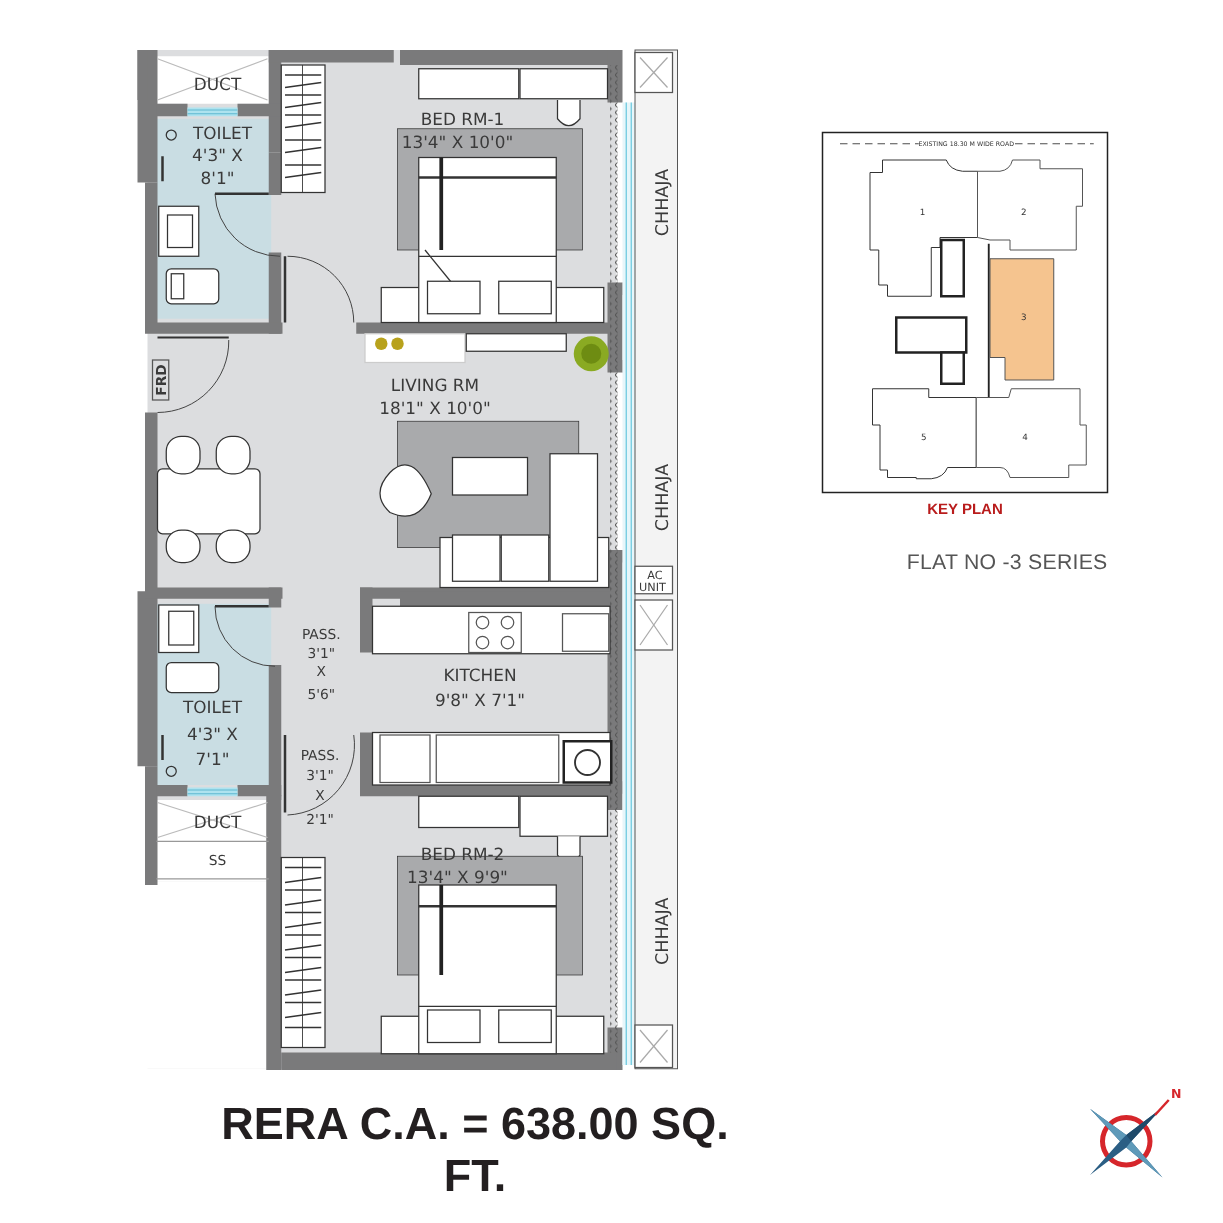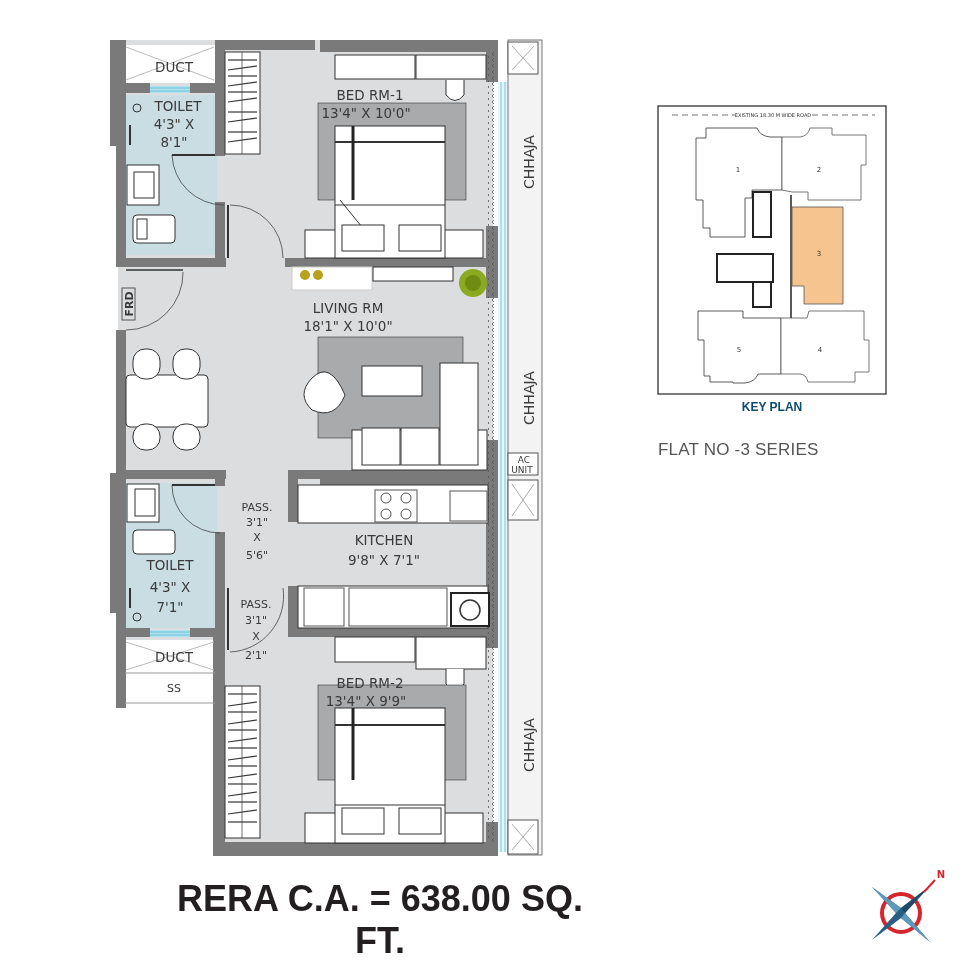--- a/index.html
+++ b/index.html
@@ -3,22 +3,22 @@
 <meta charset="utf-8">
 <style>
   html,body{margin:0;padding:0;background:#ffffff;}
   body{width:978px;height:978px;position:relative;overflow:hidden;font-family:"DejaVu Sans","Liberation Sans",sans-serif;}
   svg text{font-family:"DejaVu Sans","Liberation Sans",sans-serif;}
   #plan{position:absolute;left:0;top:0;}
   .room-label{fill:#3a3a3a;font-size:13.5px;}
   .vert-label{fill:#3a3a3a;font-size:14px;}
   .small-label{fill:#3a3a3a;font-size:11px;}
   .key-label{fill:#333;font-size:7px;}
-  .key-title{position:absolute;left:658px;top:400px;width:228px;text-align:center;color:#0c4a6e;font-weight:bold;font-size:12px;font-family:"Liberation Sans",sans-serif;}
-  .flat-title{position:absolute;left:658px;top:440px;width:228px;text-align:left;color:#555;font-size:17px;font-family:"Liberation Sans",sans-serif;letter-spacing:0.2px;}
+  .key-title{position:absolute;left:658px;top:400px;width:228px;text-align:center;color:#b91c1c;font-weight:bold;font-size:12px;font-family:"Liberation Sans",sans-serif;}
+  .flat-title{position:absolute;left:658px;top:440px;width:228px;text-align:right;color:#555;font-size:17px;font-family:"Liberation Sans",sans-serif;letter-spacing:0.2px;}
   .rera{position:absolute;left:150px;top:878px;width:460px;text-align:center;color:#231f20;font-weight:bold;font-size:36px;font-family:"Liberation Sans",sans-serif;}
 </style>
 </head>
 <body>
 
 <svg id="plan" width="978" height="978" viewBox="0 0 978 978">
   <defs>
     <pattern id="zig" width="6" height="6" patternUnits="userSpaceOnUse">
       <path d="M0 0 L3 3 L0 6" stroke="#555" stroke-width="0.8" fill="none"></path>
     </pattern>

